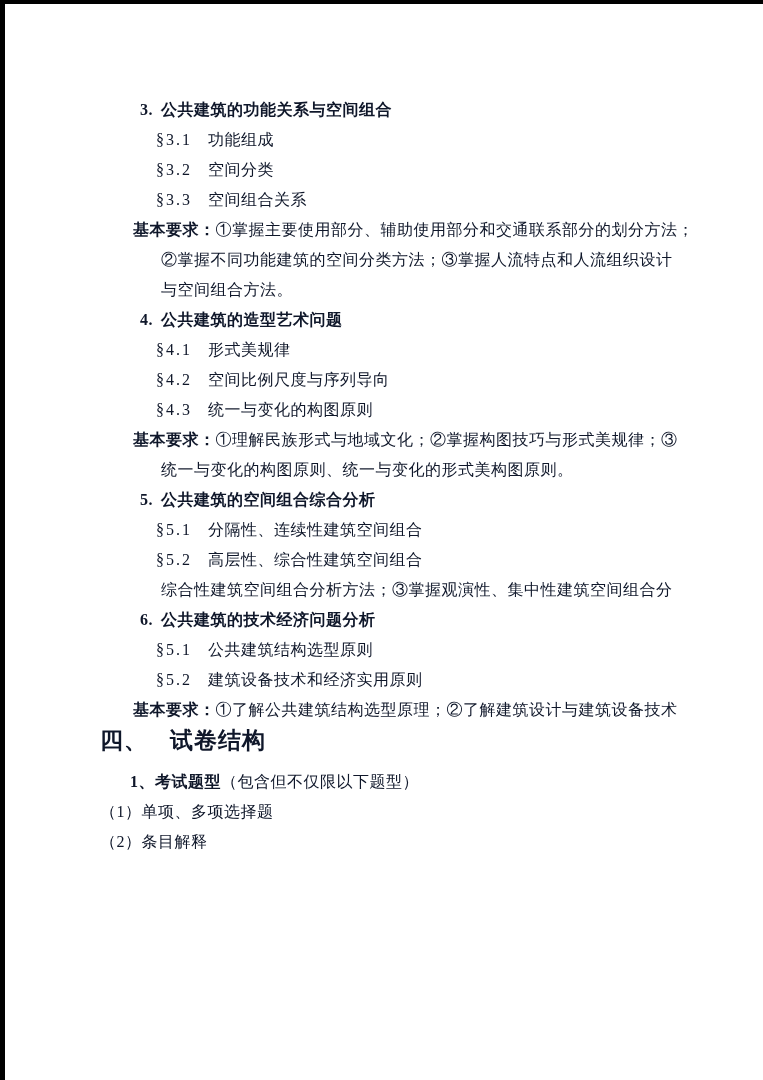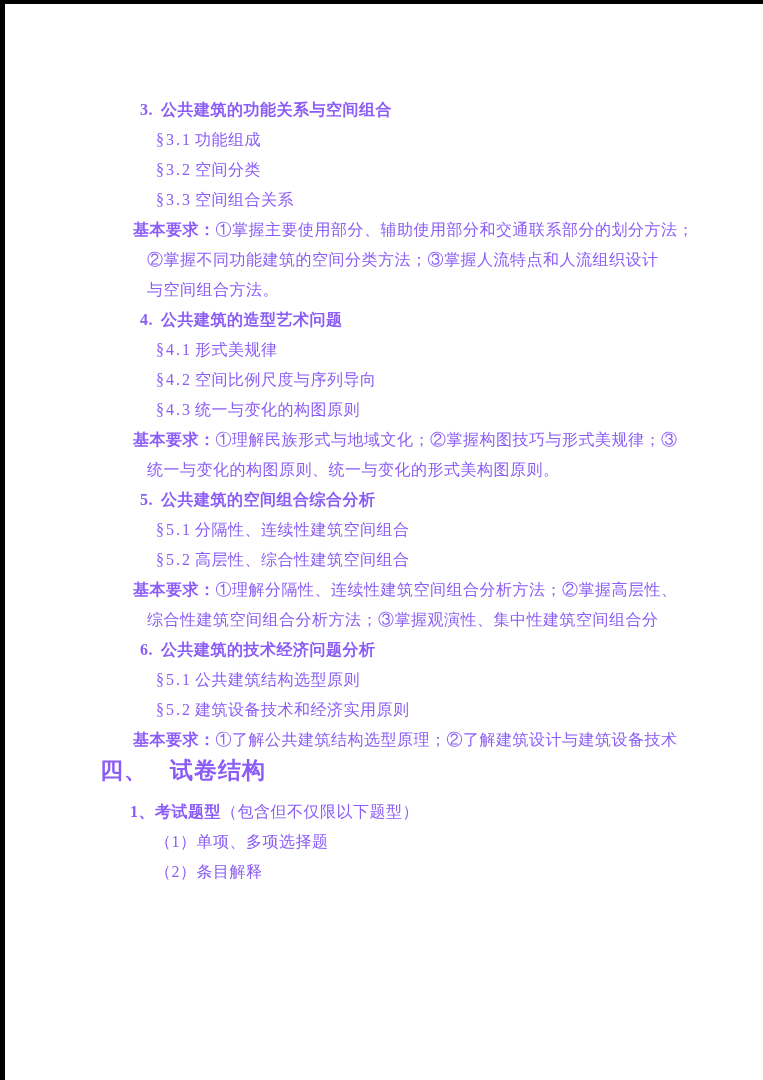--- a/index.html
+++ b/index.html
@@ -3,21 +3,21 @@
 <meta charset="utf-8">
 <style>
   html, body { margin: 0; padding: 0; }
   .page {
     position: relative;
     width: 763px;
     height: 1080px;
     background: #ffffff;
     overflow: hidden;
     font-family: "Liberation Serif", "DejaVu Serif", serif;
-    color: #8b5cf6;
+    color: #0f172a;
   }
   .edge-top {
     position: absolute; top: 0; left: 0;
     width: 100%; height: 4px; background: #000;
   }
   .edge-left {
     position: absolute; top: 0; left: 0;
     width: 5px; height: 100%; background: #000;
   }
   .content {
@@ -28,35 +28,35 @@
   .line {
     height: 30px;
     line-height: 30px;
     font-size: 16px;
     white-space: nowrap;
     letter-spacing: 0.5px;
   }
   .heading { margin-left: 40px; font-weight: bold; }
   .heading .num { margin-right: 8px; }
   .sub { margin-left: 56px; }
-  .sub .tag { letter-spacing: 2px; margin-right: 3px; }
+  .sub .tag { letter-spacing: 2px; margin-right: 16px; }
   .req { margin-left: 33px; }
   .req .lbl { font-weight: bold; }
-  .reqc { margin-left: 47px; }
+  .reqc { margin-left: 61px; }
   .part-head {
     font-size: 23px;
     font-weight: bold;
     height: 32px;
     line-height: 32px;
     letter-spacing: 1px;
   }
   .part-head .pnum { margin-right: 22px; }
   .item { margin-left: 30px; margin-top: 10px; }
   .item .ilbl { font-weight: bold; }
-  .subitem { margin-left: 55px; }
+  .subitem { }
 </style>
 </head>
 <body>
 
 <div class="page">
   <div class="edge-top"></div>
   <div class="edge-left"></div>
 
   <div class="content">
 
@@ -97,23 +97,20 @@
 
     <div class="line heading">
       <span class="num">5.</span><span>公共建筑的空间组合综合分析</span>
     </div>
     <div class="line sub">
       <span class="tag">§5.1</span><span>分隔性、连续性建筑空间组合</span>
     </div>
     <div class="line sub">
       <span class="tag">§5.2</span><span>高层性、综合性建筑空间组合</span>
     </div>
-    <div class="line req">
-      <span class="lbl">基本要求：</span><span>①理解分隔性、连续性建筑空间组合分析方法；②掌握高层性、</span>
-    </div>
     <div class="line reqc">综合性建筑空间组合分析方法；③掌握观演性、集中性建筑空间组合分</div>
 
     <div class="line heading">
       <span class="num">6.</span><span>公共建筑的技术经济问题分析</span>
     </div>
     <div class="line sub">
       <span class="tag">§5.1</span><span>公共建筑结构选型原则</span>
     </div>
     <div class="line sub">
       <span class="tag">§5.2</span><span>建筑设备技术和经济实用原则</span>

